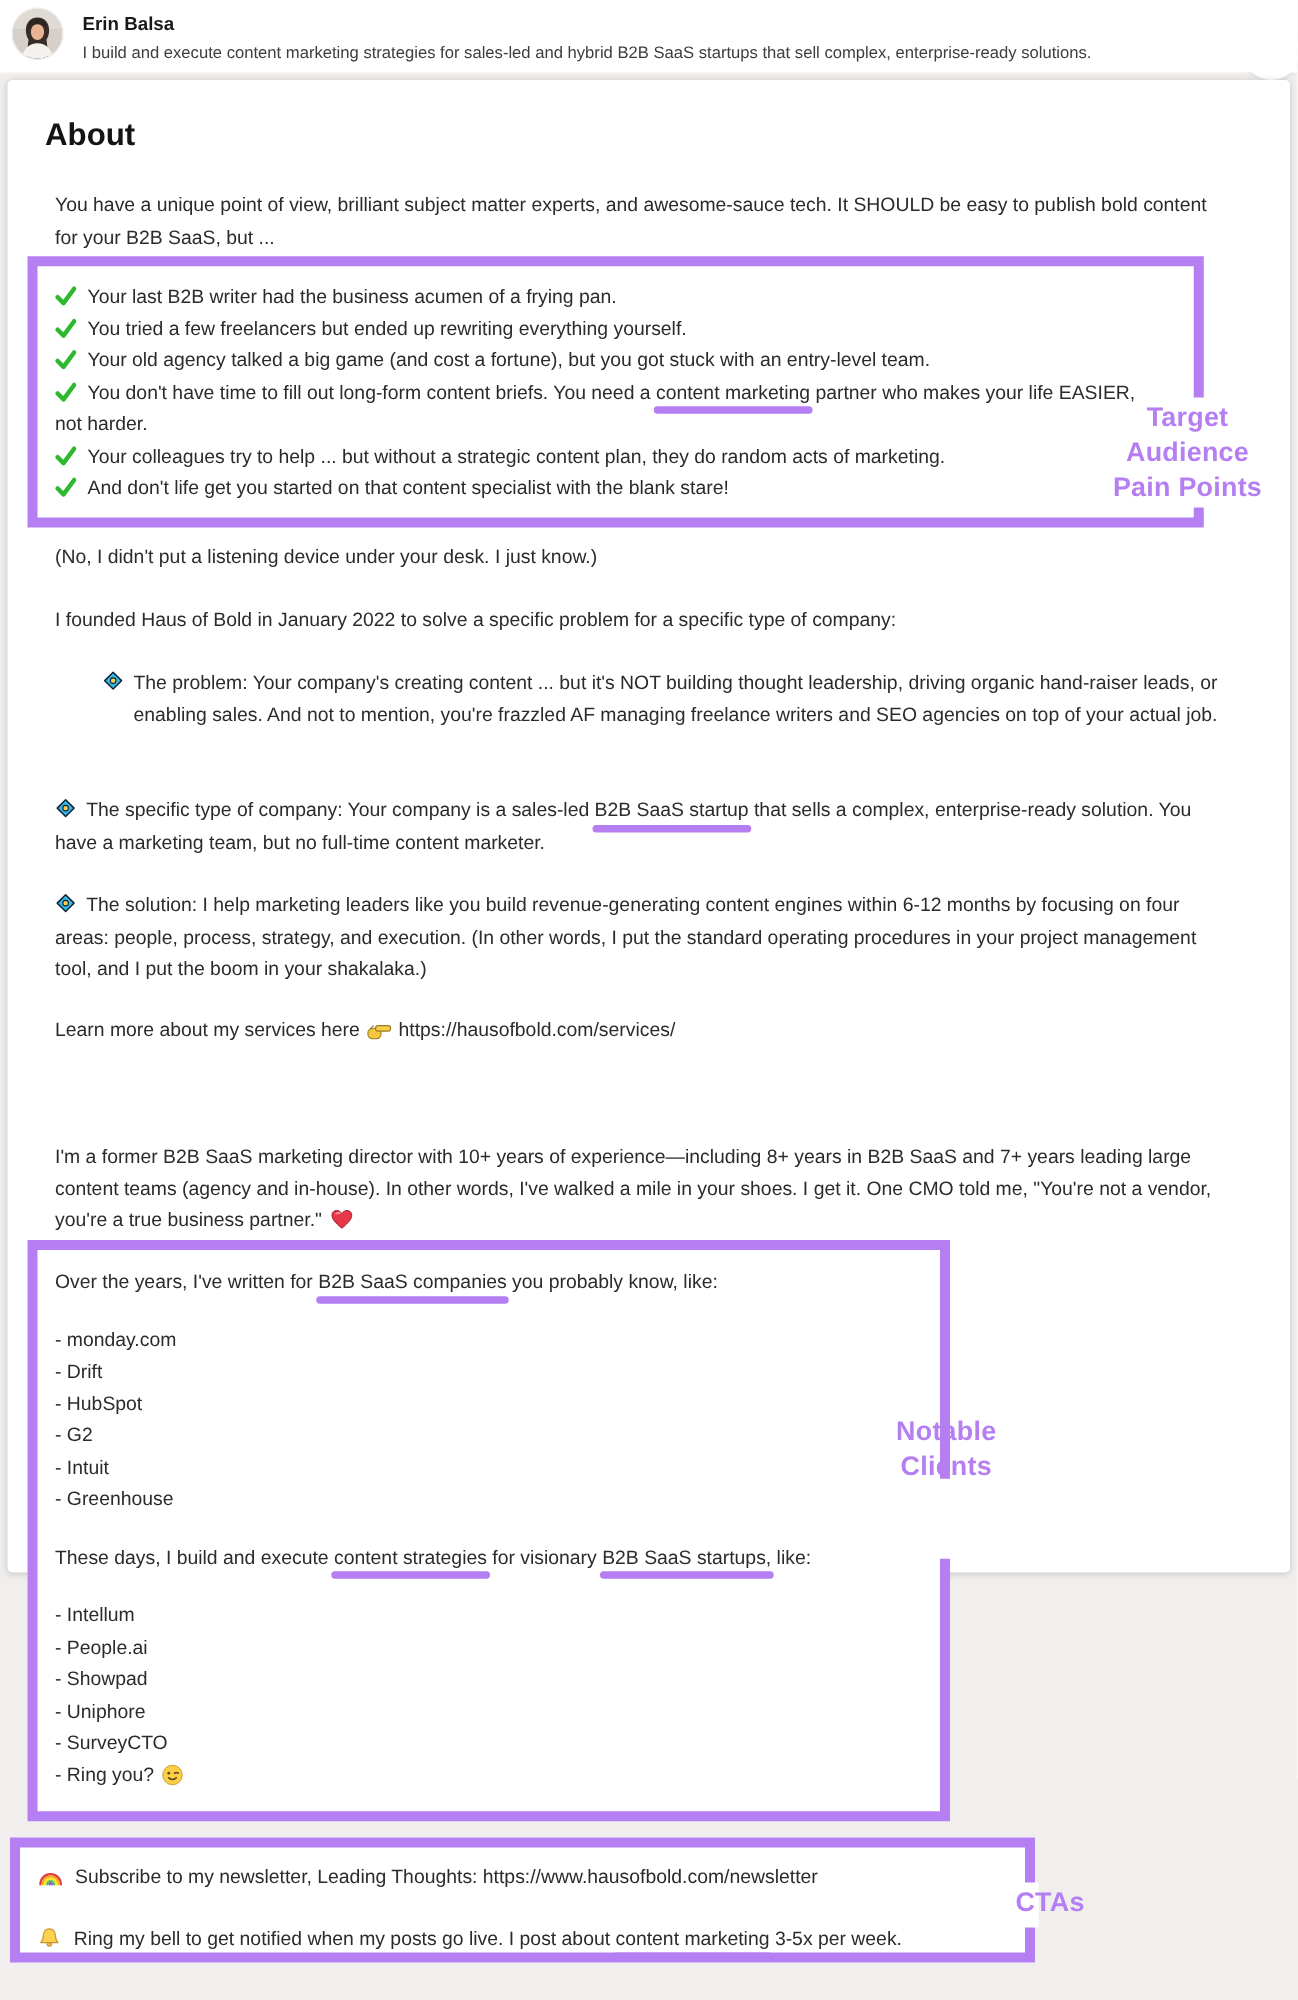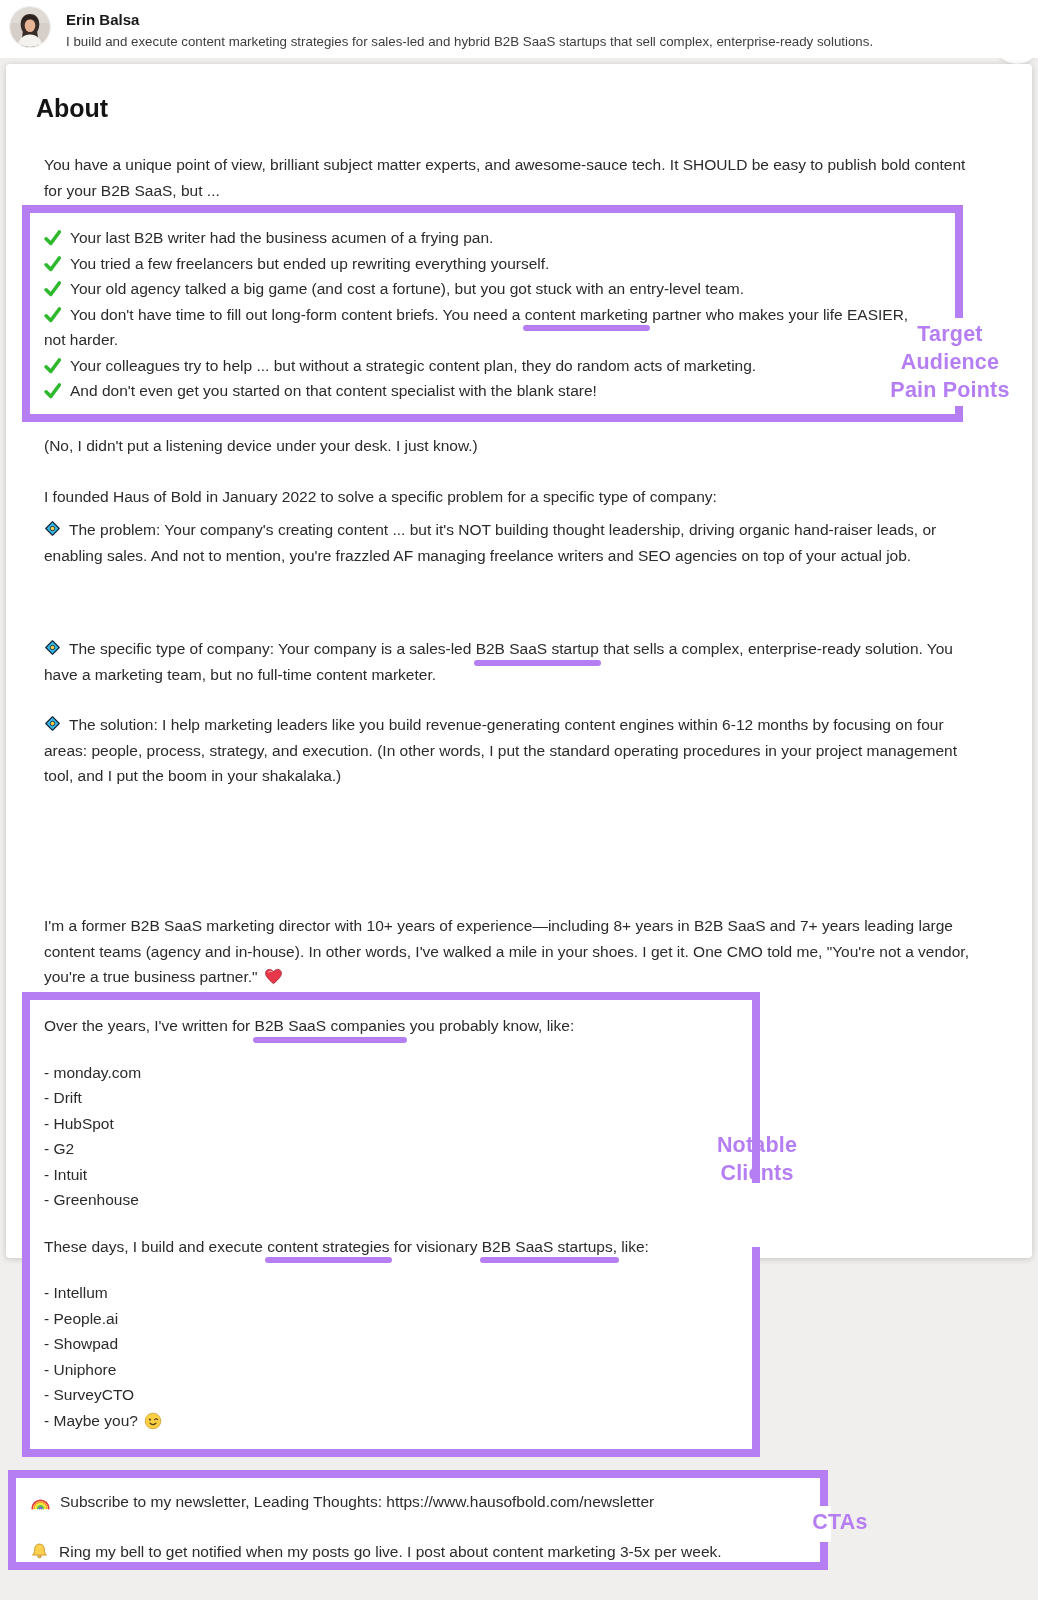--- a/index.html
+++ b/index.html
@@ -21,21 +21,21 @@
   .hdr-name{position:absolute;left:66px;top:11px;font-size:15px;font-weight:bold;color:#191919;}
   .hdr-tag{position:absolute;left:66px;top:34px;font-size:13.3px;color:#3d3d3d;white-space:nowrap;}
   .top-circle{position:absolute;right:-2px;top:18px;width:46px;height:46px;border-radius:50%;background:#fff;box-shadow:0 1px 5px rgba(0,0,0,.10);z-index:0;}
   
   .card{position:absolute;left:6px;top:64px;width:1026px;height:1194px;background:#fff;border-radius:4px;box-shadow:0 1px 6px rgba(0,0,0,.18);z-index:2;}
   .card h1{position:absolute;left:30px;top:30px;margin:0;font-size:25px;font-weight:bold;color:#141414;}
   .para{position:absolute;left:30px;width:930px;margin:8px;font-size:15.5px;line-height:25.5px;color:var(--ink);}
   .t-intro{top:80px;}
   .t-aside{top:361px;}
   .t-founded{top:412px;}
-  .t-problem{top:445px;}
+  .t-problem{top:462px;text-align:right;}
   .t-company{top:564px;}
   .t-solution{top:640px;}
   .t-services{top:740px;}
   .t-still{top:791px;}
   .t-exp{top:841px;}
   
   .abox{position:absolute;border:8px solid var(--purple);background:#fff;}
   .pain-box{left:16px;top:141px;width:941px;height:217px;padding:12px 44px 13px 14px;}
   .check-row{font-size:15.5px;line-height:25.5px;}
   .notable-box{left:16px;top:928px;width:738px;height:465px;padding:13px 14px;}
@@ -121,21 +121,21 @@
           </svg></span><span>You don't have time to fill out long-form content briefs. You need a </span><span class="ul">content marketing</span><span> partner who makes your life EASIER, not harder.</span>
     </div>
     <div class="check-row">
       <span class="icn icn-check"><svg viewBox="0 0 20 20">
             <path d="M2.5 11.5 8 17 18 3.5" fill="none" stroke="#2eb82e" stroke-width="4.2" stroke-linecap="round" stroke-linejoin="round"></path>
           </svg></span><span>Your colleagues try to help ... but without a strategic content plan, they do random acts of marketing.</span>
     </div>
     <div class="check-row">
       <span class="icn icn-check"><svg viewBox="0 0 20 20">
             <path d="M2.5 11.5 8 17 18 3.5" fill="none" stroke="#2eb82e" stroke-width="4.2" stroke-linecap="round" stroke-linejoin="round"></path>
-          </svg></span><span>And don't even get you started on that content specialist with the blank stare!</span>
+          </svg></span><span>And don't life get you started on that content specialist with the blank stare!</span>
     </div>
   </div>
   <div class="patch patch-target"></div>
   <div class="annot annot-target">Target Audience Pain Points</div>
 
   <p class="para t-aside">(No, I didn't put a listening device under your desk. I just know.)</p>
   <p class="para t-founded">I founded Haus of Bold in January 2022 to solve a specific problem for a specific type of company:</p>
 
   <p class="para t-problem"><span class="icn icn-diamond"><svg viewBox="0 0 20 20">
           <rect x="4.4" y="4.4" width="11.2" height="11.2" transform="rotate(45 10 10)" fill="#35b6e9" stroke="#123" stroke-width="1.4" stroke-linejoin="round"></rect>
@@ -145,20 +145,25 @@
   <p class="para t-company"><span class="icn icn-diamond"><svg viewBox="0 0 20 20">
           <rect x="4.4" y="4.4" width="11.2" height="11.2" transform="rotate(45 10 10)" fill="#35b6e9" stroke="#123" stroke-width="1.4" stroke-linejoin="round"></rect>
           <circle cx="10" cy="10" r="2.6" fill="#f8d351" stroke="#123" stroke-width="1"></circle>
         </svg></span><span>The specific type of company: Your company is a sales-led </span><span class="ul">B2B SaaS startup</span><span> that sells a complex, enterprise-ready solution. You have a marketing team, but no full-time content marketer.</span></p>
 
   <p class="para t-solution"><span class="icn icn-diamond"><svg viewBox="0 0 20 20">
           <rect x="4.4" y="4.4" width="11.2" height="11.2" transform="rotate(45 10 10)" fill="#35b6e9" stroke="#123" stroke-width="1.4" stroke-linejoin="round"></rect>
           <circle cx="10" cy="10" r="2.6" fill="#f8d351" stroke="#123" stroke-width="1"></circle>
         </svg></span><span>The solution: I help marketing leaders like you build revenue-generating content engines within 6-12 months by focusing on four areas: people, process, strategy, and execution. (In other words, I put the standard operating procedures in your project management tool, and I put the boom in your shakalaka.)</span></p>
 
+  <p class="para t-services"><span>Learn more about my services here</span><span class="icn icn-hand"><svg viewBox="0 0 24 24">
+          <rect x="1.5" y="11" width="12" height="9.5" rx="4.2" fill="#f3c73f" stroke="#9a7922" stroke-width="1"></rect>
+          <rect x="8.5" y="8.6" width="13.8" height="5" rx="2.5" fill="#f6ce4b" stroke="#9a7922" stroke-width="1"></rect>
+          <path d="M4 12.5c0-2.2 1.4-3.4 3-3.8" fill="none" stroke="#9a7922" stroke-width="1"></path>
+        </svg></span><span>https://hausofbold.com/services/</span></p>
 
 
   <p class="para t-exp"><span>I'm a former B2B SaaS marketing director with 10+ years of experience—including 8+ years in B2B SaaS and 7+ years leading large content teams (agency and in-house). In other words, I've walked a mile in your shoes. I get it. One CMO told me, "You're not a vendor, you're a true business partner."</span><span class="icn icn-heart"><svg viewBox="0 0 24 24">
           <path d="M12 21C5 15 2 11.5 2 7.8 2 4.9 4.3 3 6.8 3 8.9 3 10.9 4.3 12 6.2 13.1 4.3 15.1 3 17.2 3 19.7 3 22 4.9 22 7.8c0 3.7-3 7.2-10 13.2z" fill="#e8374a" stroke="#9c1f2e" stroke-width="1"></path>
           <path d="M6 6.6c1-1.4 2.8-1.6 4-.7" fill="none" stroke="#f7a6af" stroke-width="1.4" stroke-linecap="round"></path>
         </svg></span></p>
 
   <div class="abox notable-box">
     <div class="nb-line"><span>Over the years, I've written for </span><span class="ul">B2B SaaS companies</span><span> you probably know, like:</span></div>
     <div class="nb-gap">
@@ -169,21 +174,21 @@
       <div class="nb-line">- Intuit</div>
       <div class="nb-line">- Greenhouse</div>
     </div>
     <div class="nb-line nb-gap"><span>These days, I build and execute </span><span class="ul">content strategies</span><span> for visionary </span><span class="ul">B2B SaaS startups,</span><span> like:</span></div>
     <div class="nb-gap">
       <div class="nb-line">- Intellum</div>
       <div class="nb-line">- People.ai</div>
       <div class="nb-line">- Showpad</div>
       <div class="nb-line">- Uniphore</div>
       <div class="nb-line">- SurveyCTO</div>
-      <div class="nb-line"><span>- Maybe you?</span><span class="icn icn-wink"><svg viewBox="0 0 24 24">
+      <div class="nb-line"><span>- Ring you?</span><span class="icn icn-wink"><svg viewBox="0 0 24 24">
               <circle cx="12" cy="12" r="10.4" fill="#fccf45" stroke="#c99b2f" stroke-width="1"></circle>
               <circle cx="8" cy="10" r="1.5" fill="#5a4419"></circle>
               <path d="M14 10.2q2.2-1.8 4.4 0" fill="none" stroke="#5a4419" stroke-width="1.6" stroke-linecap="round"></path>
               <path d="M8 15q4 3.6 8 0" fill="none" stroke="#5a4419" stroke-width="1.7" stroke-linecap="round"></path>
             </svg></span></div>
     </div>
   </div>
   <div class="patch patch-clients"></div>
   <div class="annot annot-clients">Notable Clients</div>
 

